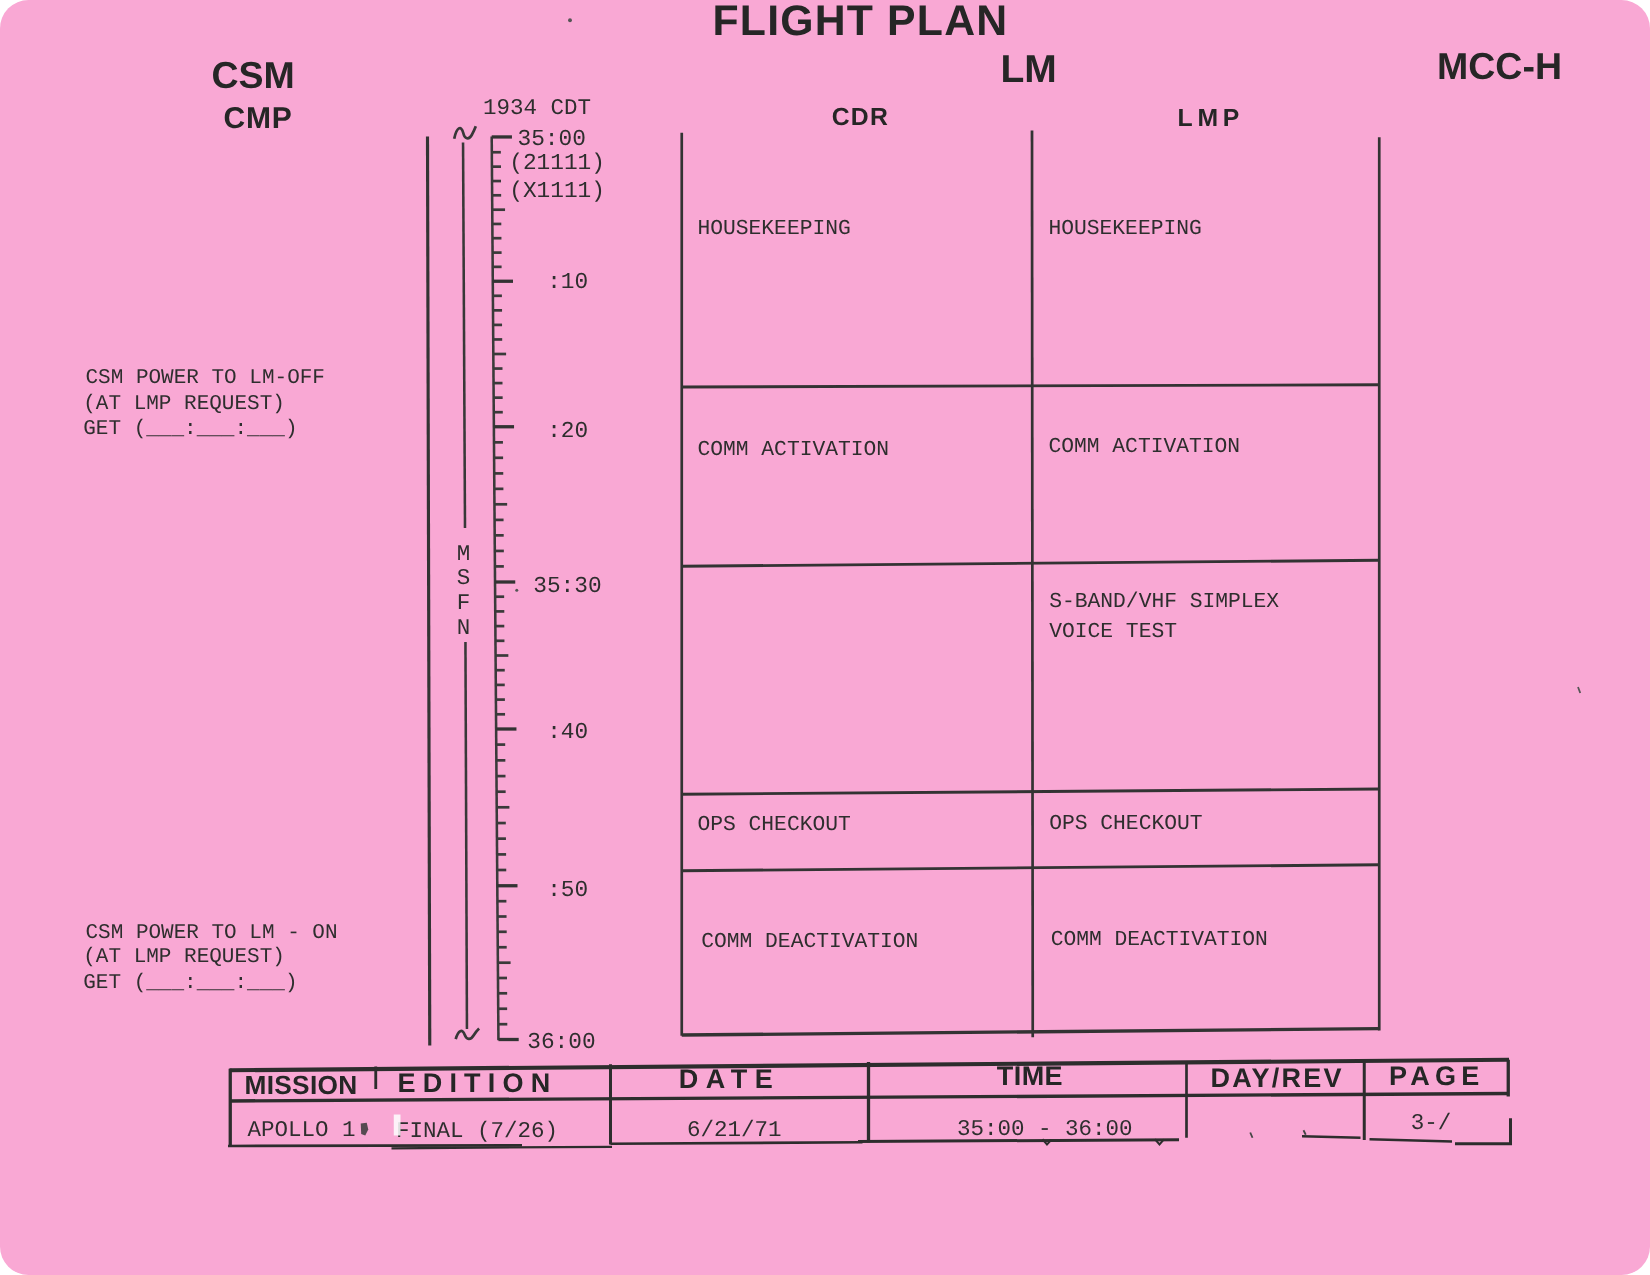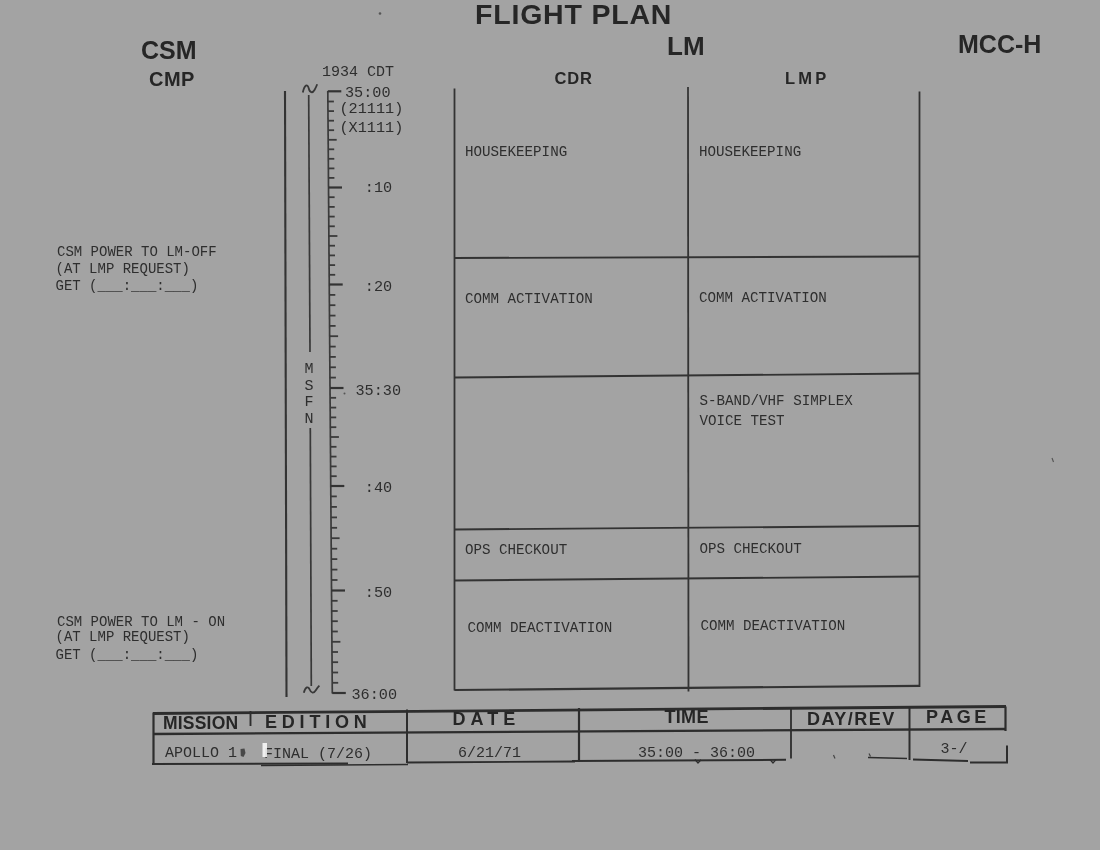--- a/index.html
+++ b/index.html
@@ -1,16 +1,16 @@
 <!DOCTYPE html>
 <html><head>
 <meta charset="utf-8">
 <style>
   html,body { margin:0; padding:0; background:#ffffff; }
-  .page { position:relative; will-change:transform; width:1100px; height:850px; background:#a3a3a3; overflow:hidden; }
+  .page { position:relative; will-change:transform; width:1100px; height:850px; background:#f9a8d4; overflow:hidden;border-radius:19px; }
   svg text { white-space:pre; }
   .mono { font-family:"Liberation Mono",monospace; fill:#2e2e2e; }
   .bold { font-family:"Liberation Sans",sans-serif; font-weight:bold; fill:#262626; }
 </style>
 </head>
 <body>
 <div class="page">
 <svg width="1100" height="850" viewBox="0 0 1100 850" style="filter:blur(0.38px)">
 
 <text class="bold" x="475" y="23.5" font-size="28.5" letter-spacing="0.8">FLIGHT PLAN</text>

